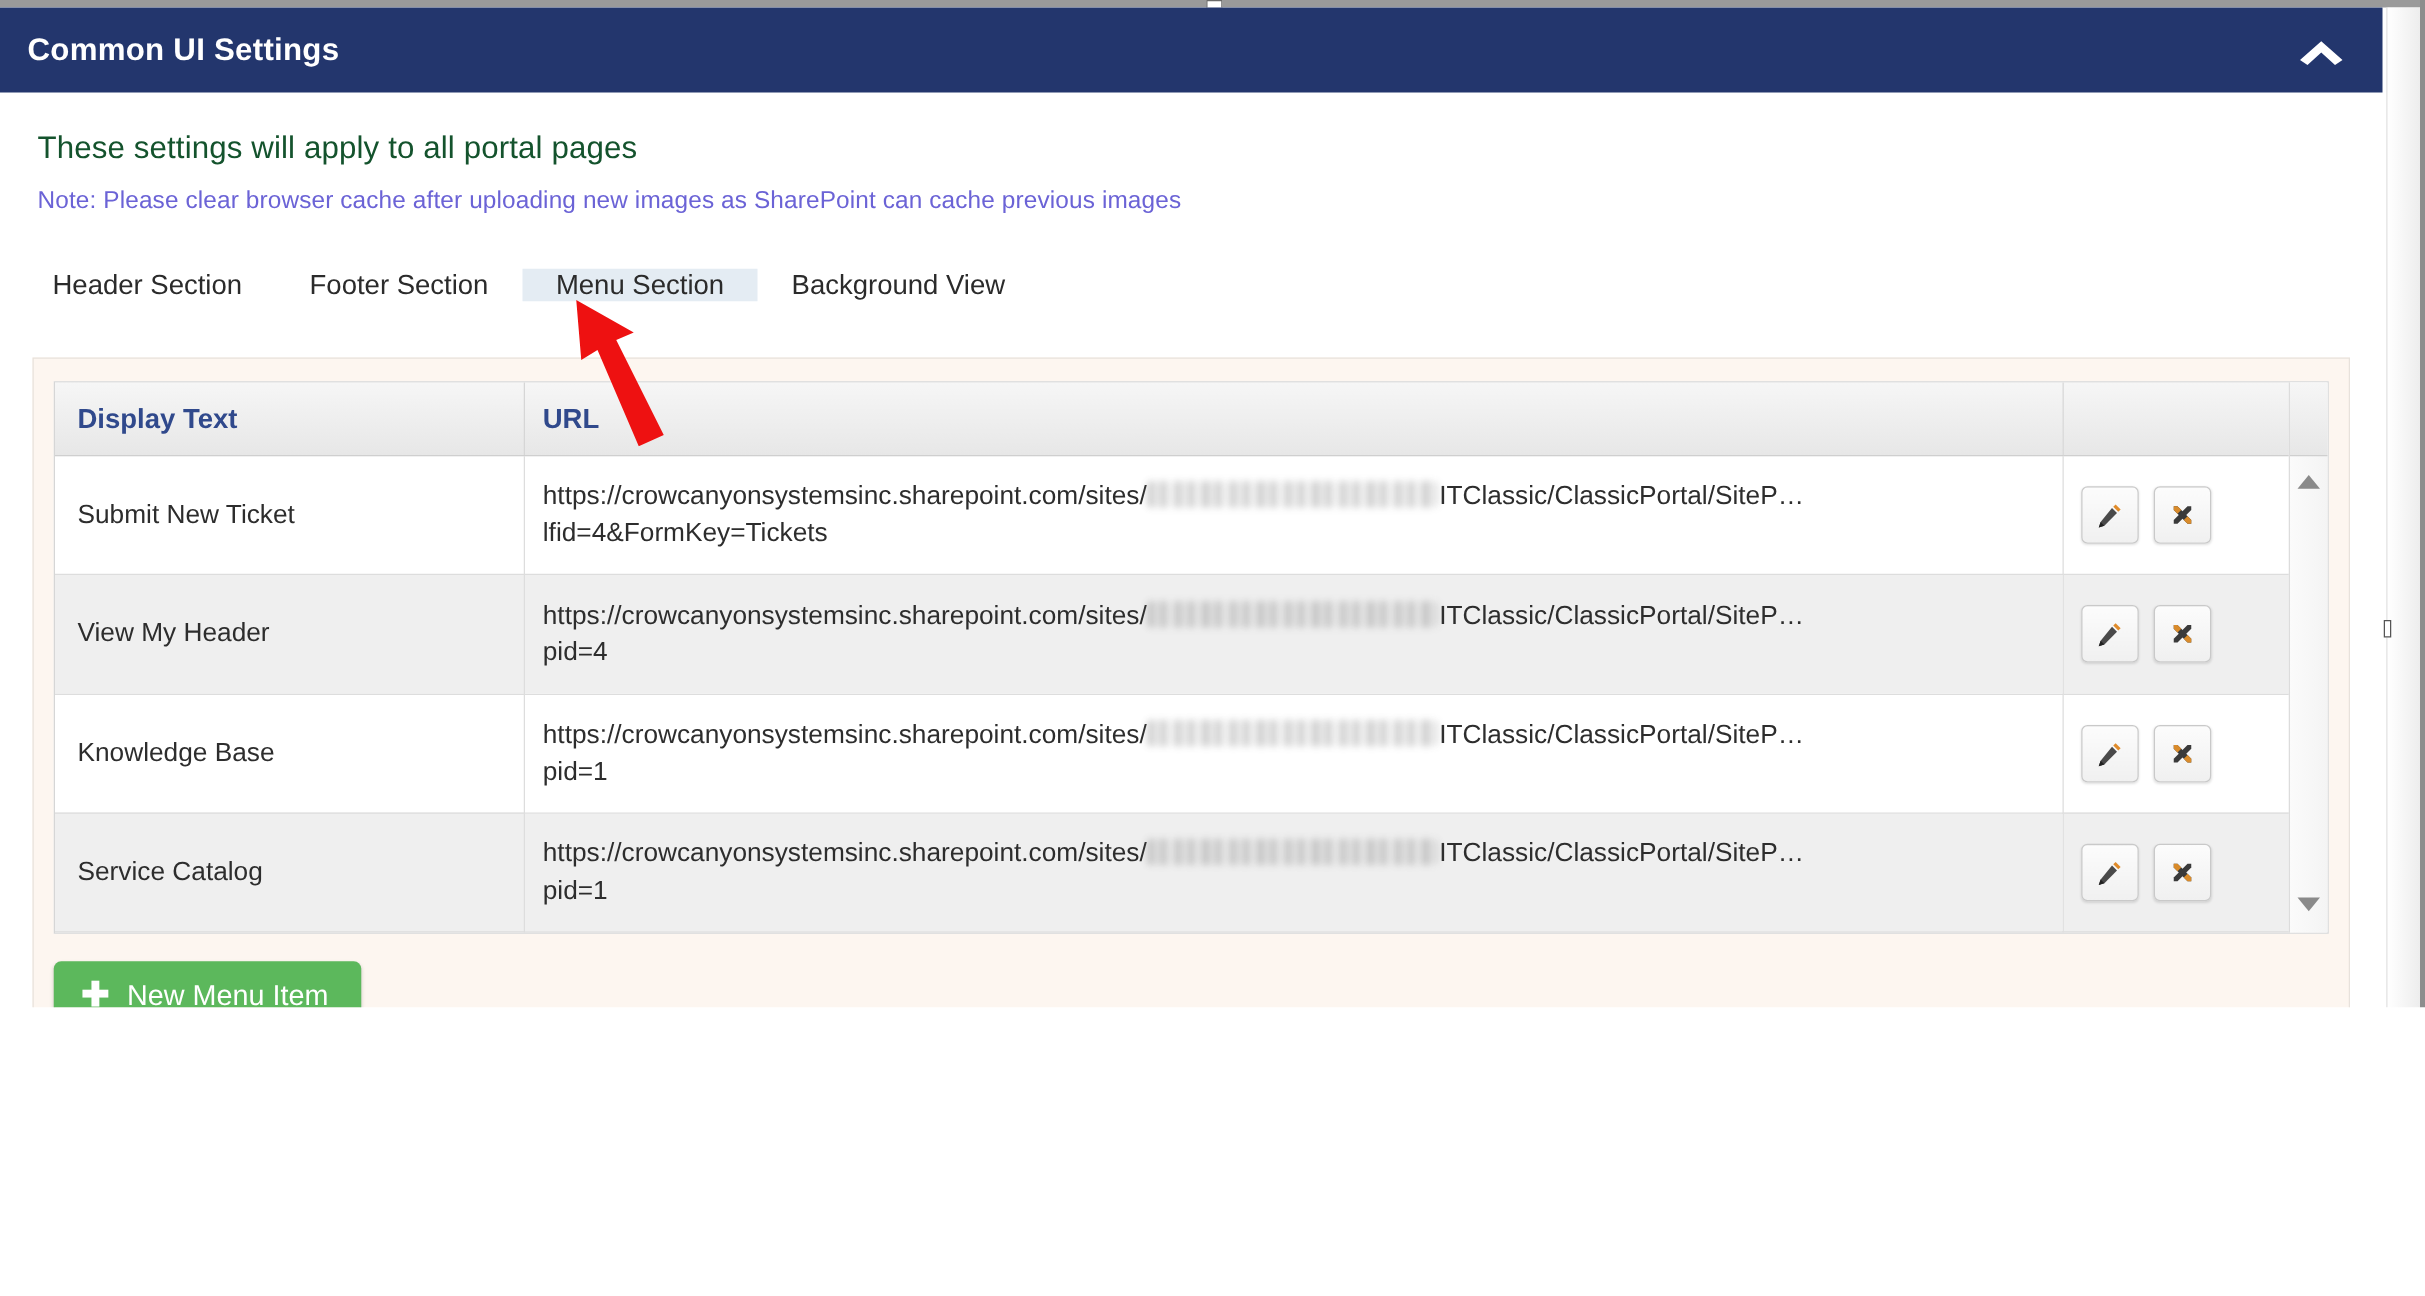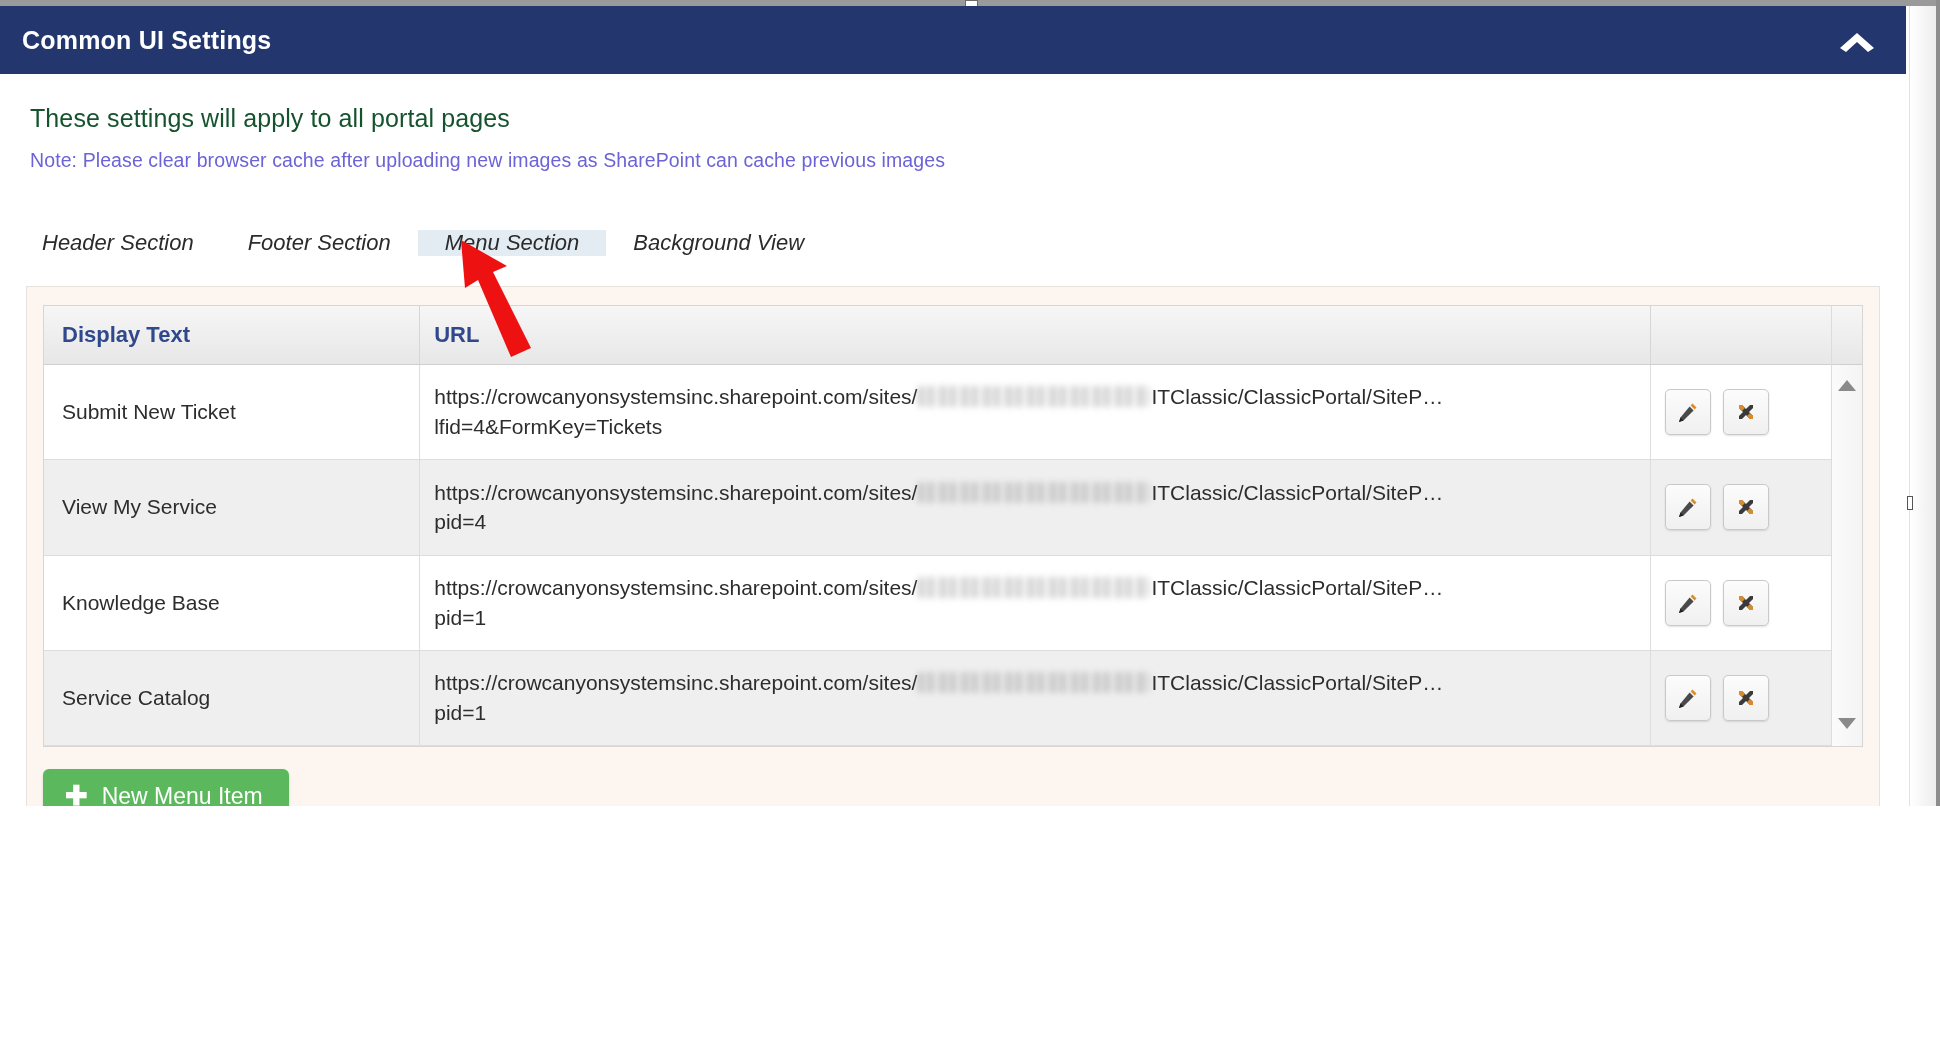--- a/index.html
+++ b/index.html
@@ -99,23 +99,22 @@
     font-size: 19.5px;
     color: #6b63d6;
     margin: 16px 0 0 4px;
     letter-spacing: 0.1px;
   }
 
   
   .tabs {
     margin: 28px 0 0 0;
     display: flex;
-    align-items: flex-end;
+    align-items: center;
     height: 56px;
-    font-style: italic;
   }
   .tab {
     display: flex;
     align-items: center;
     padding: 0 27px;
     font-size: 22px;
     color: #2b2b2b;
     cursor: pointer;
     background: transparent;
     white-space: nowrap;
@@ -372,21 +371,21 @@
                         <path d="M19 5 L16 5 L5 16 L5 19 L8 19 L19 8 Z" fill="#3a3a3a"></path>
                         <path d="M5 5 L8 5 L11 8 L8 11 L5 8 Z" fill="#d98b2b"></path>
                         <path d="M19 19 L16 19 L13 16 L16 13 L19 16 Z" fill="#d98b2b"></path>
                       </svg>
                     </div>
                   </div>
                 </td>
               </tr>
 
               <tr class="alt">
-                <td class="c1">View My Service</td>
+                <td class="c1">View My Header</td>
                 <td class="c2 url-cell"><span>https://crowcanyonsystemsinc.sharepoint.com/sites/</span><span class="url-redacted"></span><span>ITClassic/ClassicPortal/SiteP…</span><br><span>pid=4</span></td>
                 <td class="c3">
                   <div class="row-actions">
                     <div class="icon-btn">
                       <svg width="24" height="24" viewBox="0 0 24 24" aria-hidden="true">
                         <path d="M16.5 3.5 L20.5 7.5 L18.6 9.4 L14.6 5.4 Z" fill="#e08b2a"></path>
                         <path d="M13.6 6.4 L17.6 10.4 L7.5 20.5 L3 22 L4.5 17.5 Z" fill="#4a4a4a"></path>
                         <path d="M4.5 17.5 L3 22 L7.5 20.5 Z" fill="#222"></path>
                       </svg>
                     </div>

